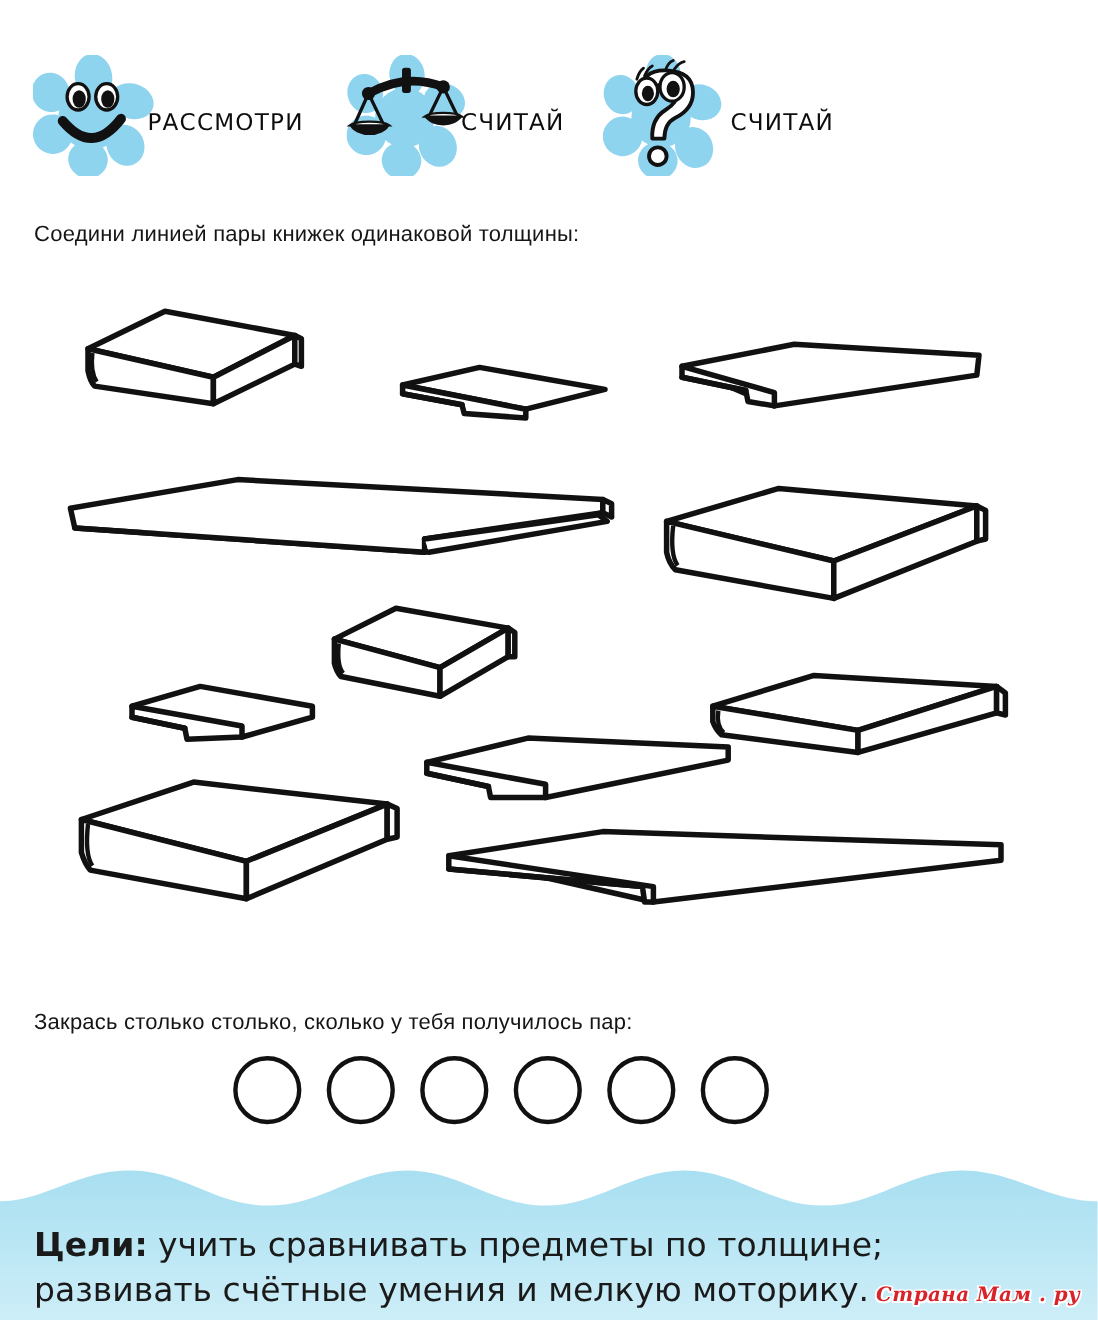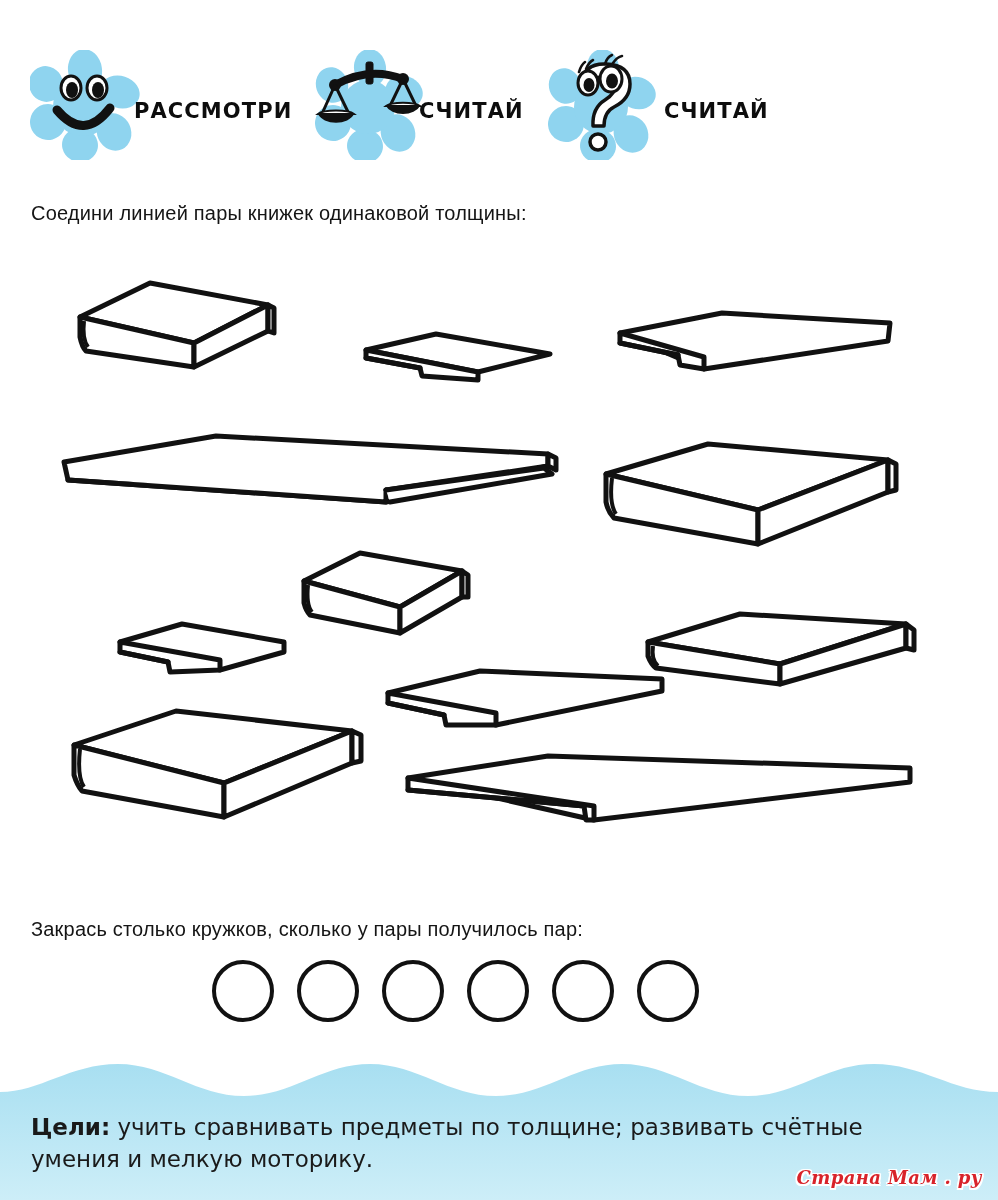--- a/index.html
+++ b/index.html
@@ -38,21 +38,21 @@
   }
   .header-icon {
     position: relative;
     width: 110px;
     height: 110px;
     flex: 0 0 110px;
   }
   .header-label {
     font-family: "DejaVu Sans", sans-serif;
     font-size: 21px;
-    font-weight: 700;
+    font-weight: 400;
     letter-spacing: 1.1px;
     color: #0d0d0d;
     white-space: nowrap;
     margin-left: -6px;
     transform: translateY(6px);
   }
 
   
   .worksheet-text {
     position: absolute;
@@ -111,21 +111,21 @@
     top: 0;
     width: 998px;
     height: 150px;
   }
   #footer-goals {
     position: absolute;
     left: 31px;
     top: 62px;
     width: 860px;
     font-family: "DejaVu Sans", sans-serif;
-    font-size: 23px;
+    font-size: 30px;
     line-height: 1.38;
     color: #1a1a1a;
   }
   #footer-goals .goals-label {
     font-weight: 700;
   }
   #watermark {
     position: absolute;
     right: 16px;
     bottom: 12px;
@@ -356,21 +356,21 @@
       <svg width="525" height="80" viewBox="0 0 525 80">
         <g fill="#ffffff" stroke="#111111" stroke-width="5" stroke-linejoin="round" stroke-linecap="round">
           <path d="M10 28 L150 6 L512 18 L512 32 L196 70 Z"></path>
           <path d="M10 28 L10 40 L186 56 L188 70 L196 70 L196 56 Z"></path>
           <path d="M10 40 L186 56"></path>
         </g>
       </svg>
     </div>
   </div>
 
-  <div class="worksheet-text" id="circles-text">Закрась столько кружков, сколько у пары получилось пар:</div>
+  <div class="worksheet-text" id="circles-text">Закрась столько столько, сколько у тебя получилось пар:</div>
 
   <div id="circles-row">
     <div class="answer-circle"></div>
     <div class="answer-circle"></div>
     <div class="answer-circle"></div>
     <div class="answer-circle"></div>
     <div class="answer-circle"></div>
     <div class="answer-circle"></div>
   </div>
 

